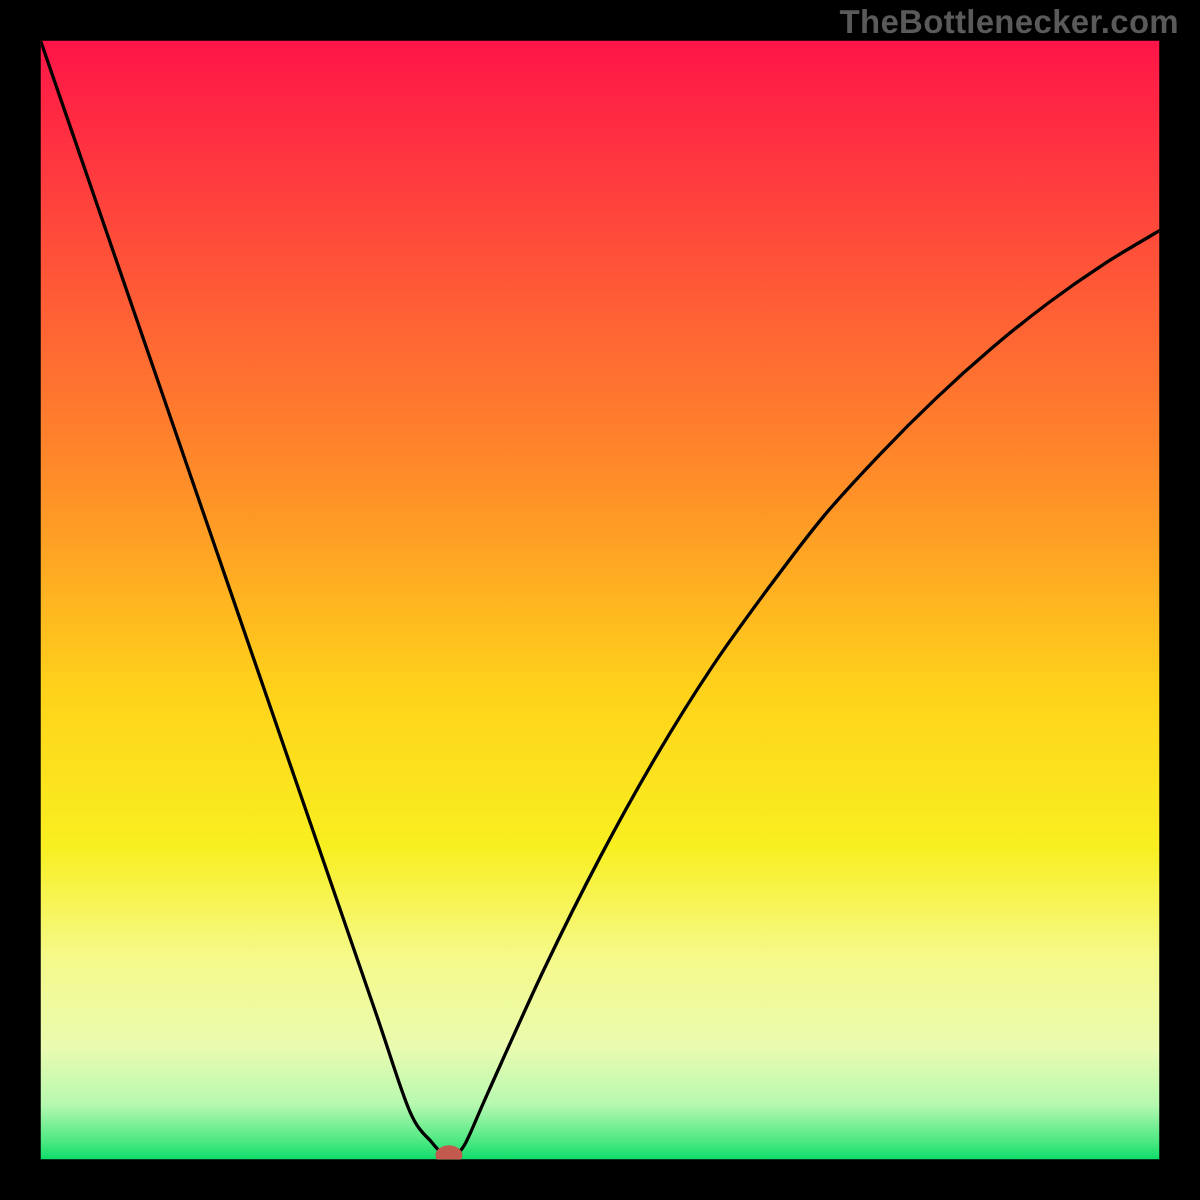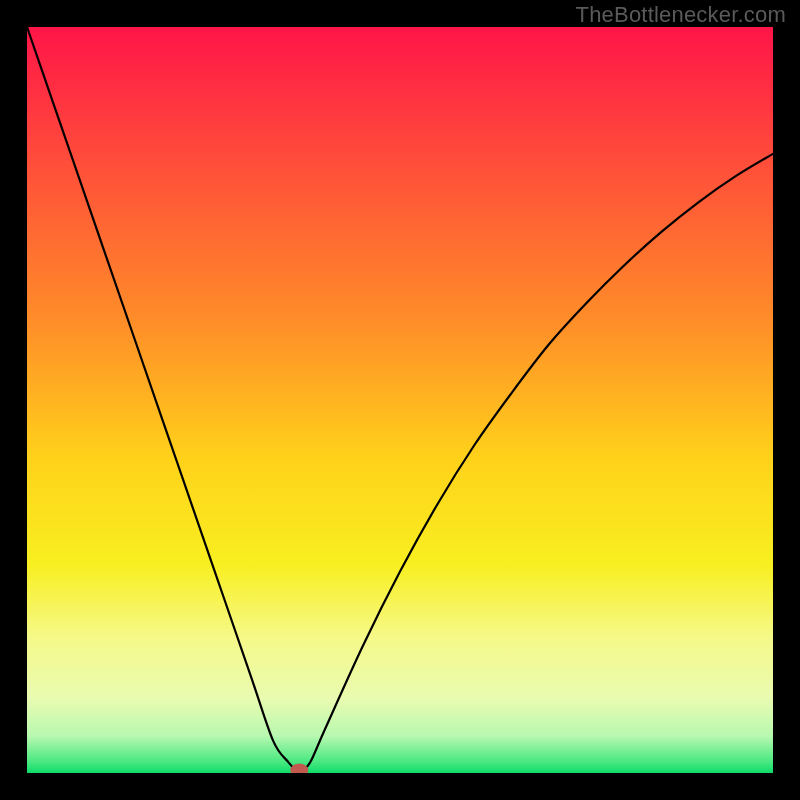--- a/index.html
+++ b/index.html
@@ -10,21 +10,21 @@
     background: #000000;
     position: relative;
     font-family: Arial, Helvetica, sans-serif;
   }
   .watermark {
     position: absolute;
     top: 2px;
     right: 14px;
     color: #5a5a5a;
     font-size: 22px;
-    font-weight: 400;
+    font-weight: 700;
     z-index: 10;
     letter-spacing: 0.2px;
   }
   .plot-container {
     position: absolute;
     left: 27px;
     top: 27px;
     width: 746px;
     height: 746px;
   }

